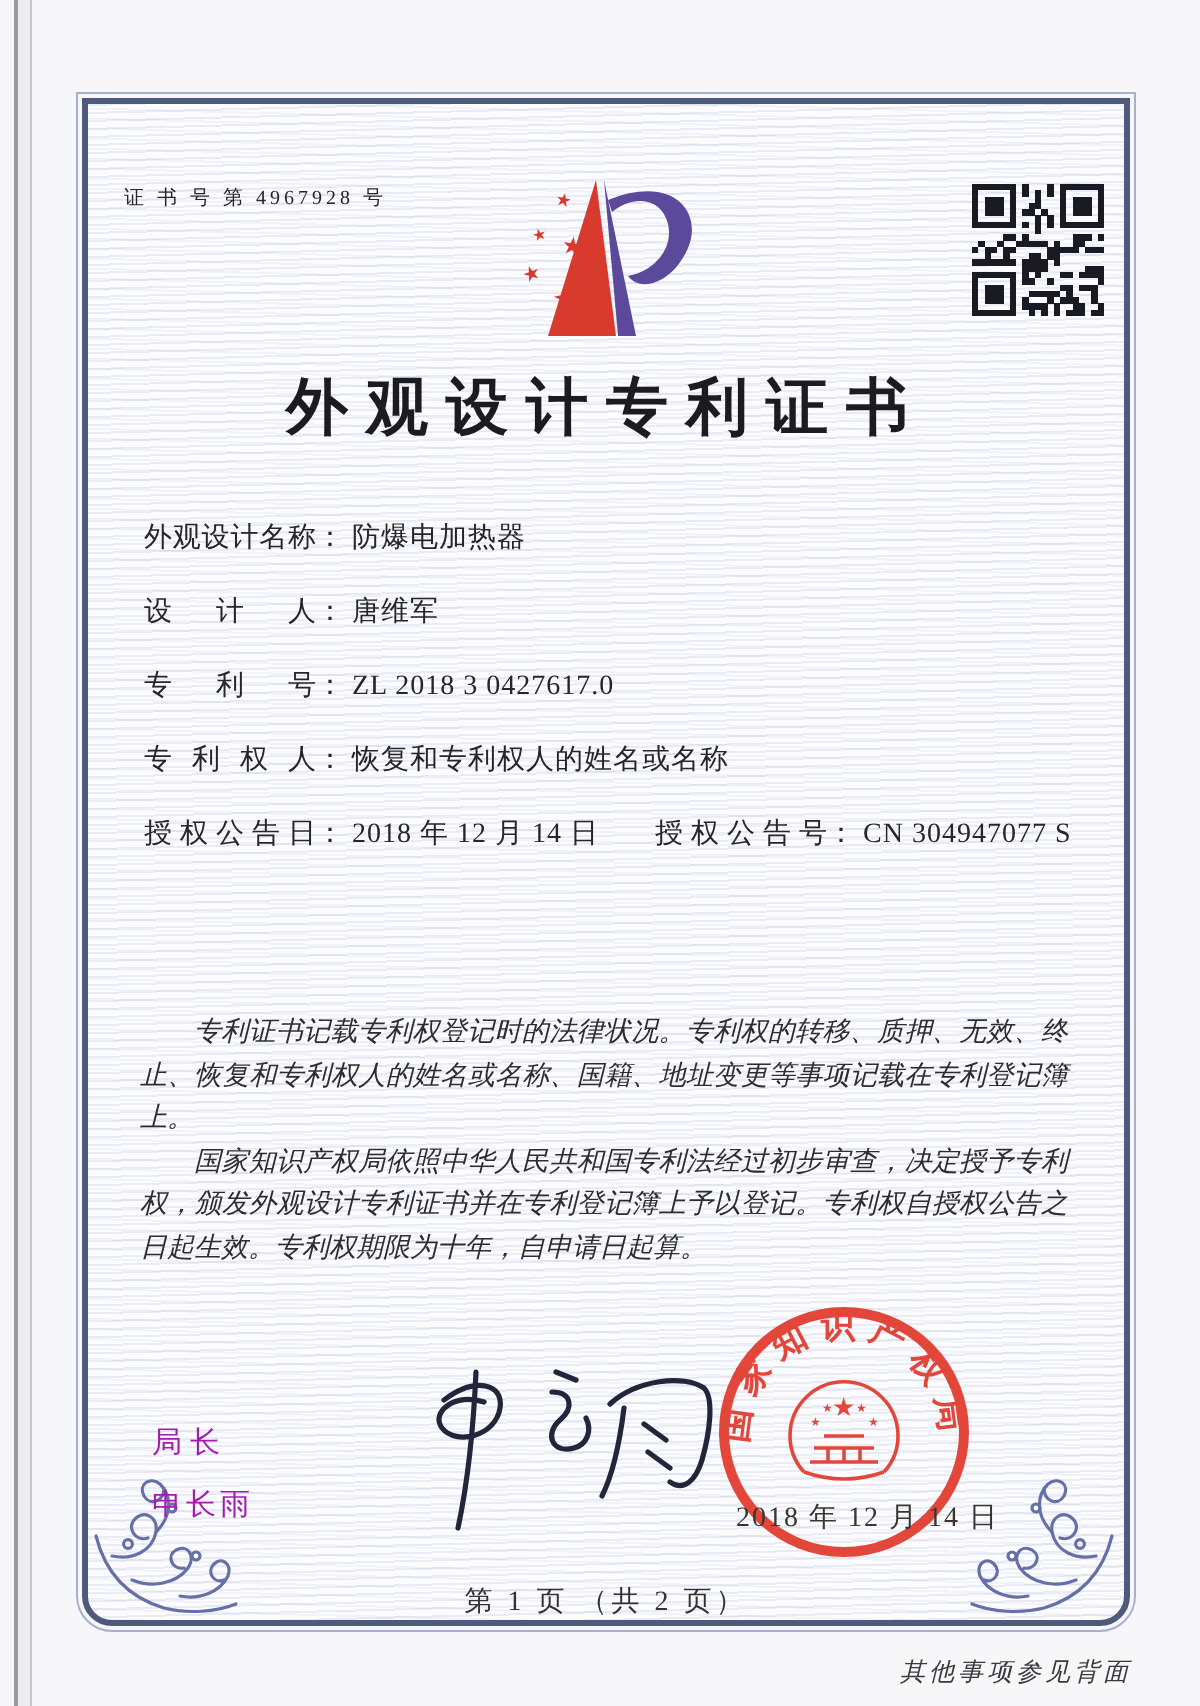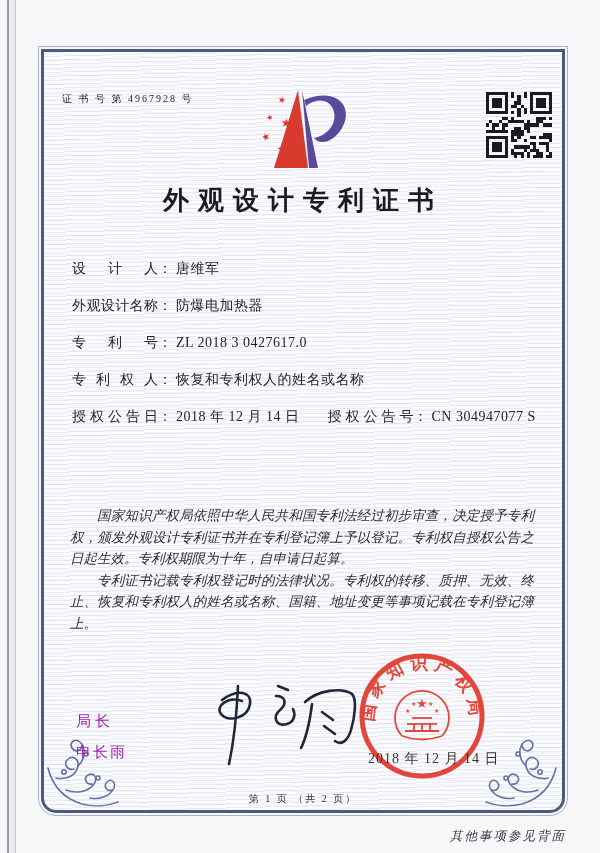--- a/index.html
+++ b/index.html
@@ -22,37 +22,37 @@
       repeating-linear-gradient(1.5deg, rgba(128,148,198,0.09) 0px, rgba(128,148,198,0.09) 1px, rgba(255,255,255,0) 1px, rgba(255,255,255,0) 5px),
       #fcfcfe;
   }
   .corner-ornament{position:absolute;width:84px;height:84px;color:#6670a8;}
   .corner-ornament.left{left:42px;top:728px;}
   .corner-ornament.right{left:478px;top:728px;transform:scaleX(-1);}
   .cert-number{position:absolute;left:62px;top:92px;font-size:10px;letter-spacing:2px;color:#26262a;}
   .logo{position:absolute;left:240px;top:84px;width:120px;height:88px;}
   .qr{position:absolute;left:486px;top:92px;width:66px;height:66px;}
   .title{position:absolute;left:40px;top:183px;width:526px;text-align:center;
-    font-size:26px;font-weight:700;letter-spacing:9px;color:#1c1c20;}
+    font-size:31px;font-weight:700;letter-spacing:9px;color:#1c1c20;}
   .fields{position:absolute;left:72px;top:260px;width:480px;}
   .frow{height:19px;margin-bottom:18px;font-size:14px;white-space:nowrap;color:#26262a;}
   .f-label{display:inline-block;width:86px;text-align:justify;text-align-last:justify;vertical-align:top;}
   .f-colon{display:inline-block;margin-right:4px;}
   .f-value{letter-spacing:0.5px;}
   .pair2{margin-left:28px;}
   .paragraphs{position:absolute;left:70px;top:505px;width:464px;
     font-size:13.5px;line-height:21.5px;font-style:italic;color:#2e2c30;text-align:justify;}
   .paragraphs p{margin:0;text-indent:2em;}
   .director{position:absolute;left:76px;top:712px;font-size:15px;letter-spacing:4px;color:#a21caf;}
   .director .name{margin-top:12px;letter-spacing:2px;}
   .signature{position:absolute;left:192px;top:678px;width:175px;height:95px;}
   .seal{position:absolute;left:356px;top:650px;width:132px;height:132px;opacity:.93;}
   .seal-date{position:absolute;left:368px;top:750px;font-size:14px;letter-spacing:1px;color:#3a3430;z-index:5;}
   .page-num{position:absolute;left:40px;top:792px;width:526px;text-align:center;
-    font-size:10px;letter-spacing:2px;color:#333;}
+    font-size:14px;letter-spacing:2px;color:#333;}
   .back-note{position:absolute;left:40px;top:828px;width:526px;text-align:right;
     font-size:12.5px;font-style:italic;letter-spacing:2px;color:#3a3a3e;}
 </style>
 </head>
 <body>
 
 <div class="page-edge"></div>
 
 <div class="frame-outer">
   <div class="frame-inner"></div>
@@ -317,39 +317,39 @@
       <rect x="17" y="20" width="1.02" height="1.02" fill="#1a1a22"></rect>
       <rect x="19" y="20" width="1.02" height="1.02" fill="#1a1a22"></rect>
       <rect x="20" y="20" width="1.02" height="1.02" fill="#1a1a22"></rect>
     </svg>
 </div>
 
 <div class="title">外观设计专利证书</div>
 
 <div class="fields">
   <div class="frow">
+    <span class="f-label">外观设计名称</span><span class="f-colon">：</span><span class="f-value">防爆电加热器</span>
+  </div>
+  <div class="frow">
     <span class="f-label">设计人</span><span class="f-colon">：</span><span class="f-value">唐维军</span>
   </div>
   <div class="frow">
-    <span class="f-label">外观设计名称</span><span class="f-colon">：</span><span class="f-value">防爆电加热器</span>
-  </div>
-  <div class="frow">
     <span class="f-label">专利号</span><span class="f-colon">：</span><span class="f-value">ZL 2018 3 0427617.0</span>
   </div>
   <div class="frow">
     <span class="f-label">专利权人</span><span class="f-colon">：</span><span class="f-value">恢复和专利权人的姓名或名称</span>
   </div>
   <div class="frow">
     <span class="f-label">授权公告日</span><span class="f-colon">：</span><span class="f-value">2018 年 12 月 14 日</span><span class="pair2"><span class="f-label">授权公告号</span><span class="f-colon">：</span><span class="f-value">CN 304947077 S</span></span>
   </div>
 </div>
 
 <div class="paragraphs">
+  <p>专利证书记载专利权登记时的法律状况。专利权的转移、质押、无效、终止、恢复和专利权人的姓名或名称、国籍、地址变更等事项记载在专利登记簿上。</p>
   <p>国家知识产权局依照中华人民共和国专利法经过初步审查，决定授予专利权，颁发外观设计专利证书并在专利登记簿上予以登记。专利权自授权公告之日起生效。专利权期限为十年，自申请日起算。</p>
-  <p>专利证书记载专利权登记时的法律状况。专利权的转移、质押、无效、终止、恢复和专利权人的姓名或名称、国籍、地址变更等事项记载在专利登记簿上。</p>
 </div>
 
 <div class="director">
   <div>局长</div>
   <div class="name">申长雨</div>
 </div>
 
 <svg class="signature" viewBox="0 0 175 95">
   <g fill="none" stroke="#23263a" stroke-width="2.6" stroke-linecap="round" stroke-linejoin="round">
     <path d="M30,22 C46,10 60,14 58,26 C56,40 36,45 29,36 C23,28 36,18 50,23"></path>

